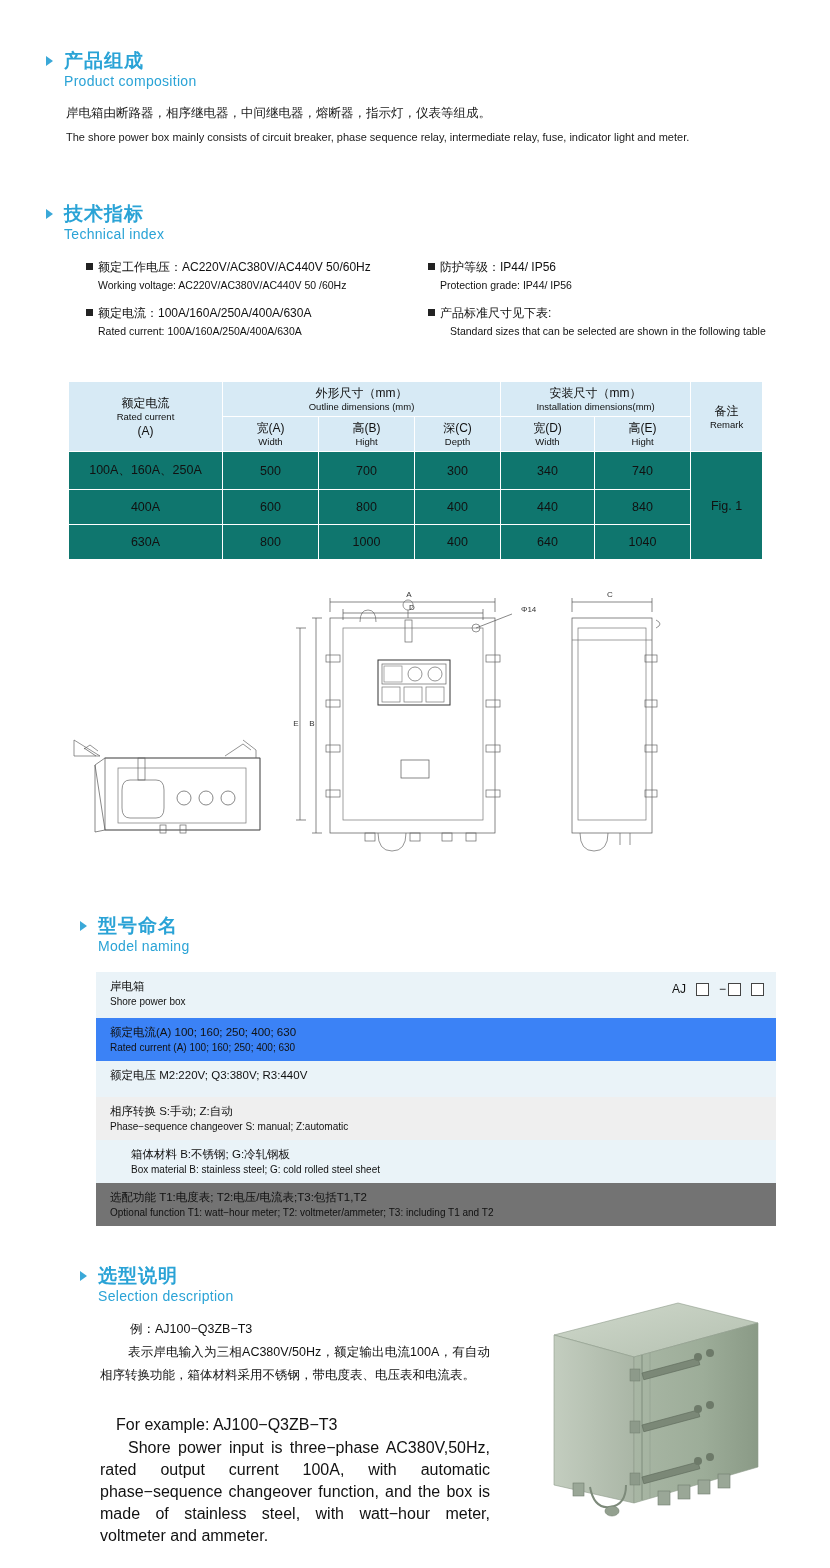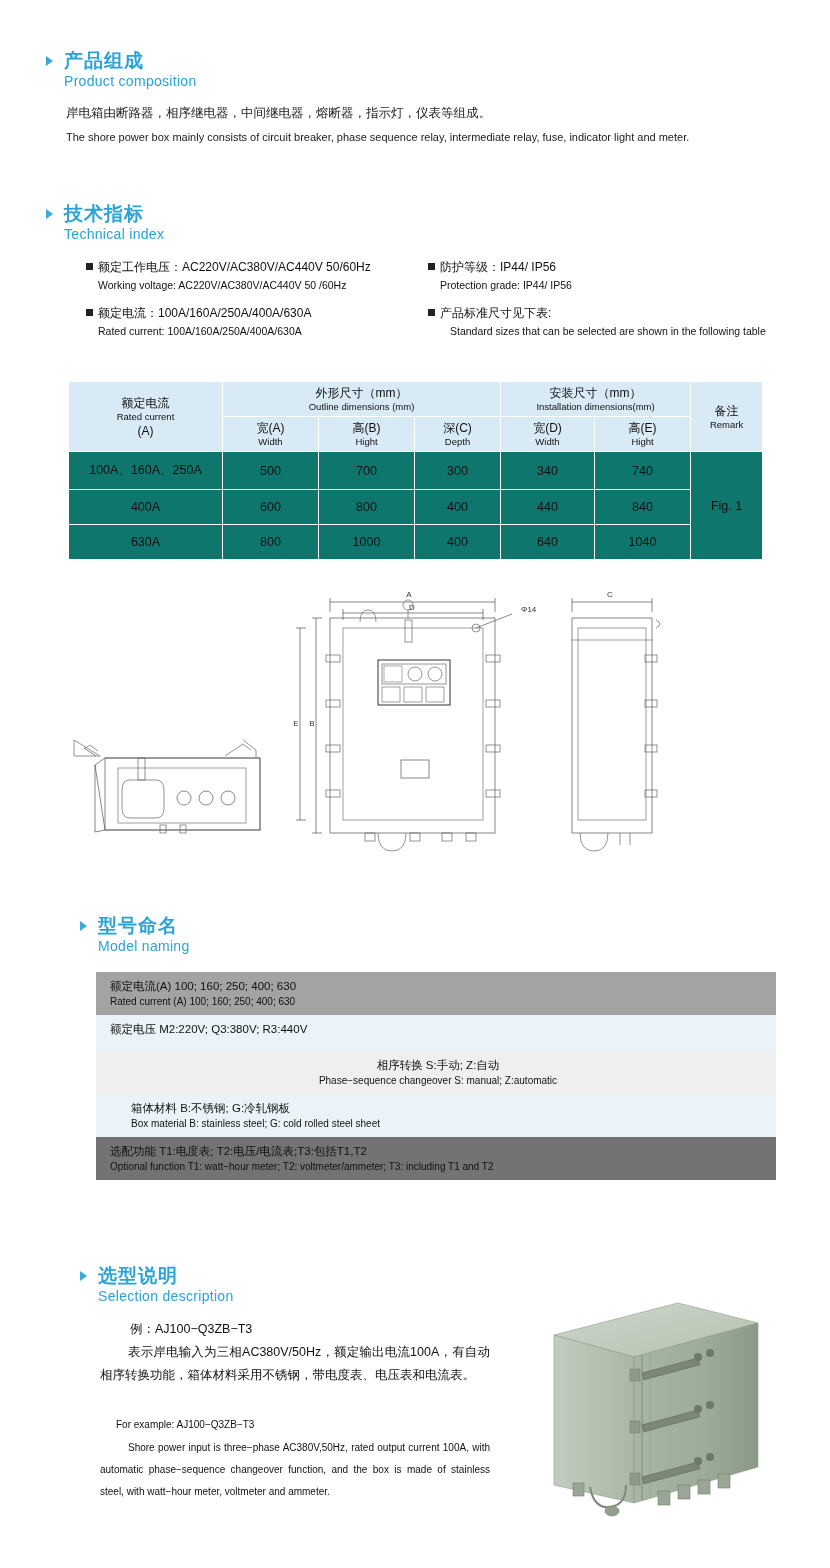--- a/index.html
+++ b/index.html
@@ -93,44 +93,44 @@
     width: 680px;
   }
   .mn-row {
     position: relative;
     padding: 6px 10px 6px 14px;
     min-height: 36px;
   }
   .mn-row .cn { font-size: 11.5px; color: #111; line-height: 16px; }
   .mn-row .en { font-size: 10px; color: #111; line-height: 15px; }
   .mn-r0 { background: #eaf3f8; height: 46px; }
-  .mn-r1 { background: #a3a3a3; }
+  .mn-r1 { background: #3b82f6; }
   .mn-r2 { background: #eaf3f8; }
-  .mn-r3 { background: #efefef; text-align: center; }
+  .mn-r3 { background: #efefef; }
   .mn-r4 { background: #eaf3f8; padding-left: 35px; }
   .mn-r5 { background: #737373; }
   .mn-code {
     position: absolute;
     right: 12px; top: 10px;
     font-size: 12px;
     color: #111;
     display: flex;
     align-items: center;
     gap: 10px;
   }
   .mn-sq {
     display: inline-block;
     width: 13px; height: 13px;
     border: 1px solid #444;
     background: #fff;
   }
 
   
   .sel-txt { font-size: 12.5px; color: #111; line-height: 23px; }
-  .sel-txt-en { font-size: 10px; color: #111; line-height: 22px; }
+  .sel-txt-en { font-size: 16px; color: #111; line-height: 22px; }
 
   .photo { position: absolute; }
 </style>
 </head>
 <body>
 
 <div class="page">
 
   <div class="sec-head" style="left:46px; top:50px; width:400px;">
     <span class="sec-arrow"></span>
@@ -344,20 +344,33 @@
     </svg>
   </div>
 
   <div class="sec-head" style="left:80px; top:915px; width:400px;">
     <span class="sec-arrow"></span>
     <div class="sec-cn">型号命名</div>
     <div class="sec-en">Model naming</div>
   </div>
 
   <div class="mn-box" style="left:96px; top:972px;">
+    <div class="mn-row mn-r0">
+      <div class="cn">岸电箱</div>
+      <div class="en">Shore power box</div>
+      <div class="mn-code">
+        <span>AJ</span>
+        <span class="mn-sq"></span>
+        <span style="display:flex; align-items:center; gap:2px;">
+          <span>−</span>
+          <span class="mn-sq"></span>
+        </span>
+        <span class="mn-sq"></span>
+      </div>
+    </div>
     <div class="mn-row mn-r1">
       <div class="cn">额定电流(A)  100; 160; 250; 400; 630</div>
       <div class="en">Rated current (A)  100; 160; 250; 400; 630</div>
     </div>
     <div class="mn-row mn-r2">
       <div class="cn">额定电压    M2:220V;  Q3:380V;  R3:440V</div>
     </div>
     <div class="mn-row mn-r3">
       <div class="cn">相序转换  S:手动; Z:自动</div>
       <div class="en">Phase−sequence changeover  S: manual;  Z:automatic</div>

